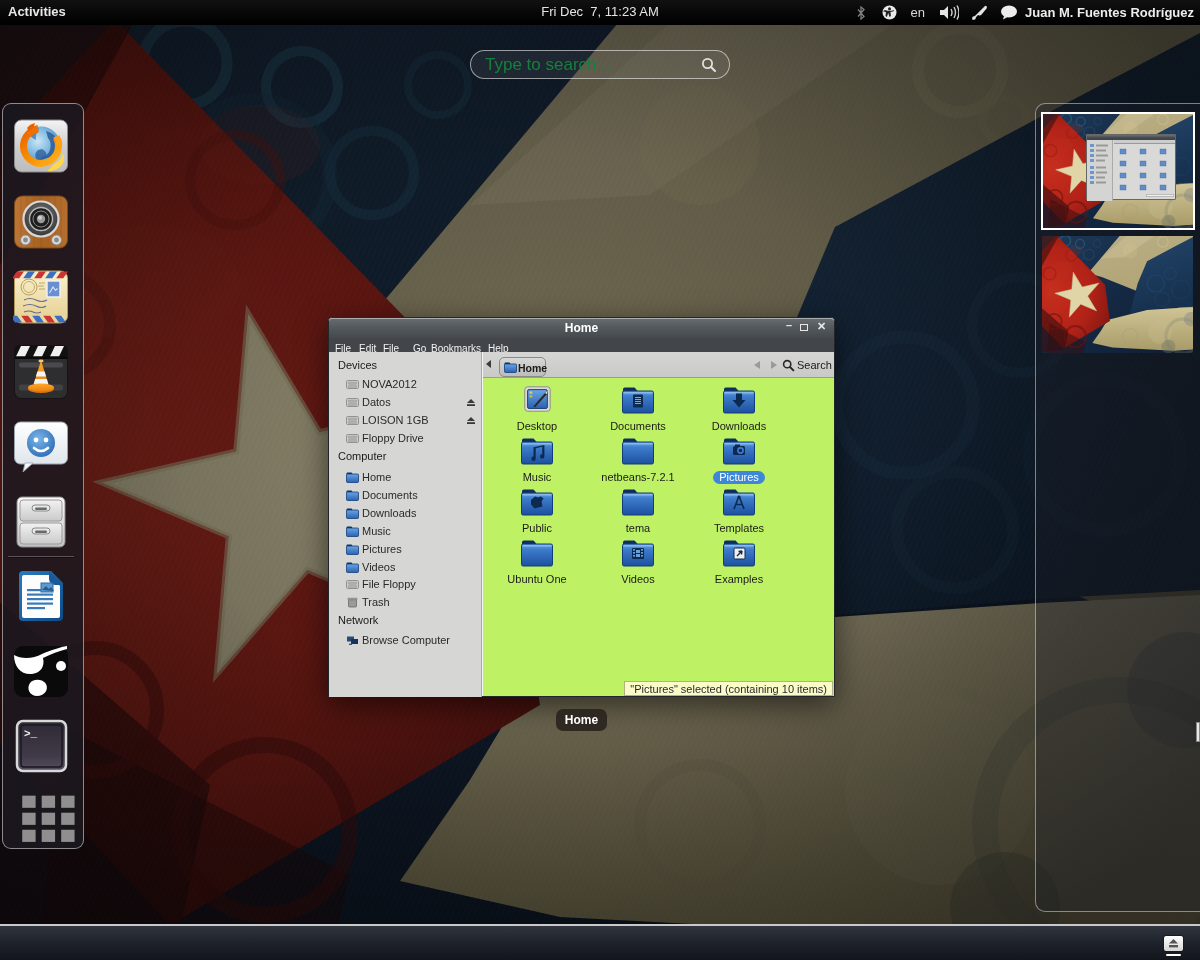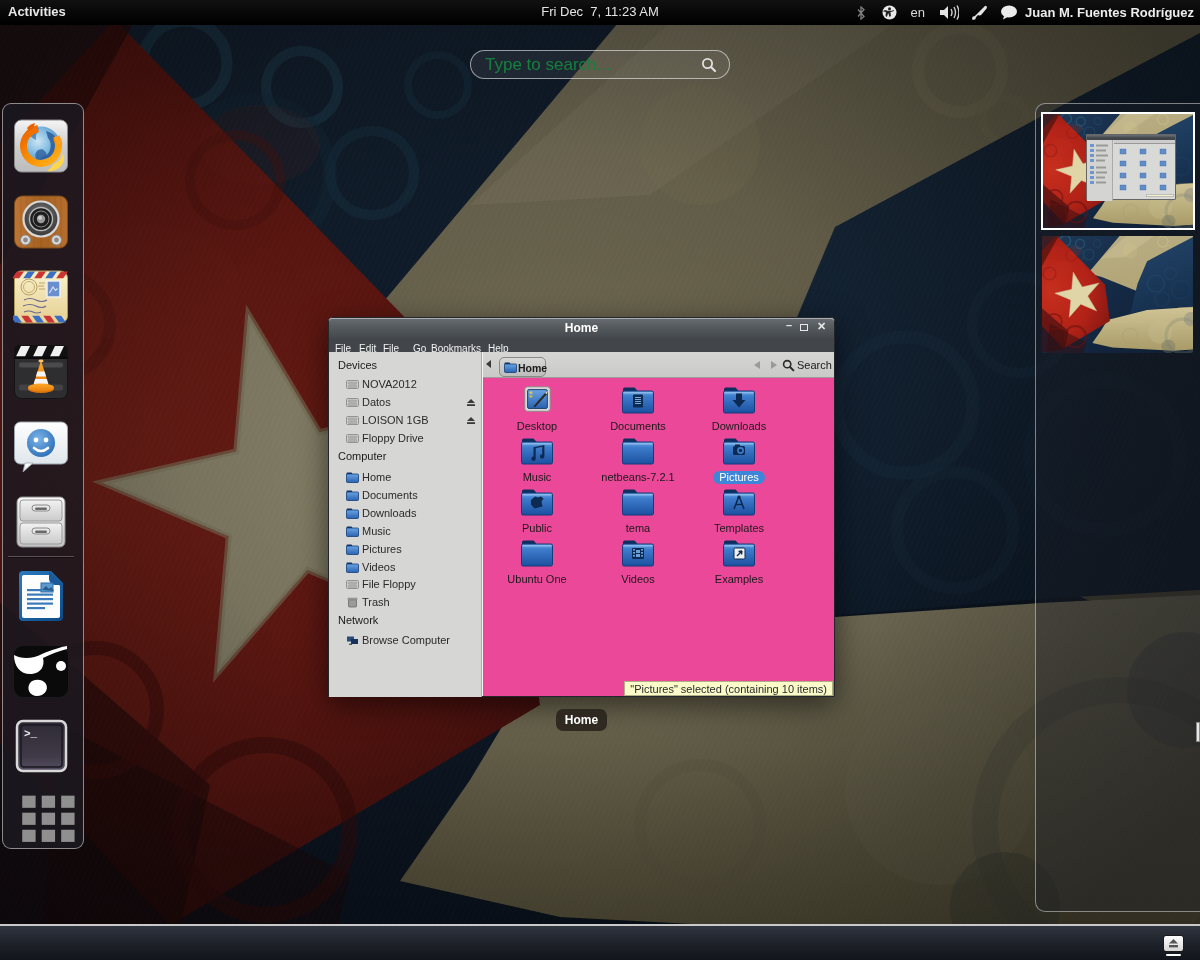--- a/index.html
+++ b/index.html
@@ -25,21 +25,21 @@
 .thumb{position:absolute;overflow:hidden}
 
 #win{position:absolute;left:328px;top:317px;width:507px;height:380px;z-index:45;box-shadow:0 8px 30px rgba(0,0,0,0.55);border:1px solid #23272b;border-radius:4px 4px 0 0;background:#f4f4f2}
 #titlebar{position:absolute;left:0;top:0;width:100%;height:20px;background:linear-gradient(#676d72 0%,#53585d 50%,#45494e 100%);border-radius:3px 3px 0 0;color:#fff;box-shadow:inset 0 1px 0 rgba(255,255,255,0.45)}
 #titlebar .t{position:absolute;left:0;right:0;top:3px;text-align:center;font-size:12px;font-weight:bold}
 .wbtn{position:absolute;top:0;height:20px;color:#e8e8e8;font-size:11px;font-weight:bold}
 #menubar{position:absolute;left:0;top:20px;width:100%;height:14px;background:#42464a;color:#f2f2f2;font-size:10px}
 #menubar span{position:absolute;top:5px}
 #sidebar{position:absolute;left:0;top:34px;width:153px;height:345px;background:#d6d6d4;border-right:1px solid #a9a9a7;font-size:11px;color:#2a2a2a}
 #toolbar{position:absolute;left:154px;top:34px;right:0;height:26px;background:linear-gradient(#d6d6d4,#c9c9c7);border-bottom:1px solid #9c9c9a}
-#mainarea{position:absolute;left:154px;top:60px;right:0;bottom:0;background:#ec4899}
+#mainarea{position:absolute;left:154px;top:60px;right:0;bottom:0;background:#bef264}
 .srow{position:absolute;left:0;width:100%;height:18px}
 .srow .sic{position:absolute;left:17px;top:2px}
 .srow .stx{position:absolute;left:33px;top:1px;white-space:nowrap}
 .shead{position:absolute;left:9px;font-weight:normal;font-size:11px;color:#1a1a1a}
 .eject{position:absolute;left:137px;top:3px}
 .fitem{position:absolute;width:96px;text-align:center}
 .fitem .lab{font-size:11px;color:#1a1a1a;line-height:12px;margin-top:2px}
 #tooltip{position:absolute;right:1px;bottom:0;background:#fbfbca;border:1px solid #b0b086;font-size:11px;color:#2a2a2a;padding:0 5px;height:15px;line-height:14px}
 .hbtn{position:absolute;left:16px;top:5px;width:47px;height:20px;background:linear-gradient(#d8d8d6,#bcbcba);border:1px solid #8a8a8a;border-radius:5px;font-size:10.5px;font-weight:bold;color:#1a1a1a}
 

